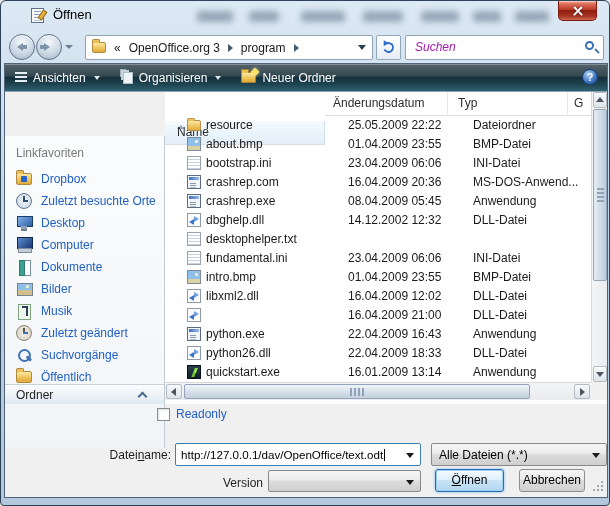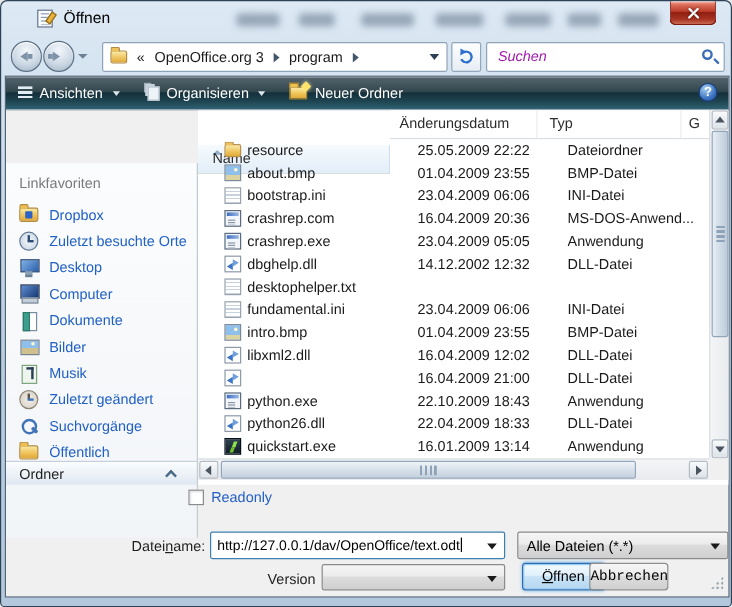--- a/index.html
+++ b/index.html
@@ -216,21 +216,21 @@
   .ftype-combo { left:426px; top:379px; width:176px; }
   .combo-text { position:absolute; left:7px; top:4px; color:#000; white-space:nowrap; }
   .gray-combo .combo-arrow-flat { top:9px; }
 
   .version-label { position:absolute; left:198px; top:412px; width:60px; text-align:right; color:#1e1e1e; }
   .version-combo { left:263px; top:406px; width:153px; height:22px; }
 
   .btn { position:absolute; top:405px; height:23px; text-align:center; line-height:21px; color:#000; border-radius:3px; }
   .btn-open { left:430px; width:69px; background:linear-gradient(180deg,#f3faff,#e0f0fb 45%,#c8e3f6 50%,#b3d7f0);
               border:1px solid #2a6db0; box-shadow:0 0 0 1px #9dcef2 inset, 0 0 3px #7ab8ea; }
-  .btn-cancel { left:486px; width:66px; background:linear-gradient(180deg,#f6f6f6,#ebebeb 45%,#dddddd 50%,#d0d0d0); border:1px solid #8e8e8e;font-family:Liberation Mono, monospace; }
+  .btn-cancel { left:514px; width:66px; background:linear-gradient(180deg,#f6f6f6,#ebebeb 45%,#dddddd 50%,#d0d0d0); border:1px solid #8e8e8e; }
 
   .grip { position:absolute; right:4px; bottom:6px; width:11px; height:11px;
           background-image:radial-gradient(#9aa4ad 1px,rgba(0,0,0,0) 1.2px); background-size:4px 4px;
           clip-path:polygon(100% 0,100% 100%,0 100%); }
 </style>
 </head>
 <body>
 
 <div id="win">
 
@@ -388,21 +388,21 @@
   </div>
             <div class="row">
     <span class="fi fi-app"></span>
     <span class="cell c-name">crashrep.com</span>
     <span class="cell c-date">16.04.2009 20:36</span>
     <span class="cell c-type">MS-DOS-Anwend...</span>
   </div>
             <div class="row">
     <span class="fi fi-app"></span>
     <span class="cell c-name">crashrep.exe</span>
-    <span class="cell c-date">23.04.2009 05:05</span>
+    <span class="cell c-date">08.04.2009 05:45</span>
     <span class="cell c-type">Anwendung</span>
   </div>
             <div class="row">
     <span class="fi fi-dll"></span>
     <span class="cell c-name">dbghelp.dll</span>
     <span class="cell c-date">14.12.2002 12:32</span>
     <span class="cell c-type">DLL-Datei</span>
   </div>
             <div class="row">
     <span class="fi fi-text"></span>
@@ -427,21 +427,21 @@
     <span class="cell c-type">DLL-Datei</span>
   </div>
             <div class="row">
     <span class="fi fi-dll"></span>
     <span class="cell c-date">16.04.2009 21:00</span>
     <span class="cell c-type">DLL-Datei</span>
   </div>
             <div class="row">
     <span class="fi fi-app"></span>
     <span class="cell c-name">python.exe</span>
-    <span class="cell c-date">22.10.2009 18:43</span>
+    <span class="cell c-date">22.04.2009 16:43</span>
     <span class="cell c-type">Anwendung</span>
   </div>
             <div class="row">
     <span class="fi fi-dll"></span>
     <span class="cell c-name">python26.dll</span>
     <span class="cell c-date">22.04.2009 18:33</span>
     <span class="cell c-type">DLL-Datei</span>
   </div>
             <div class="row">
     <span class="fi fi-dark"></span>

